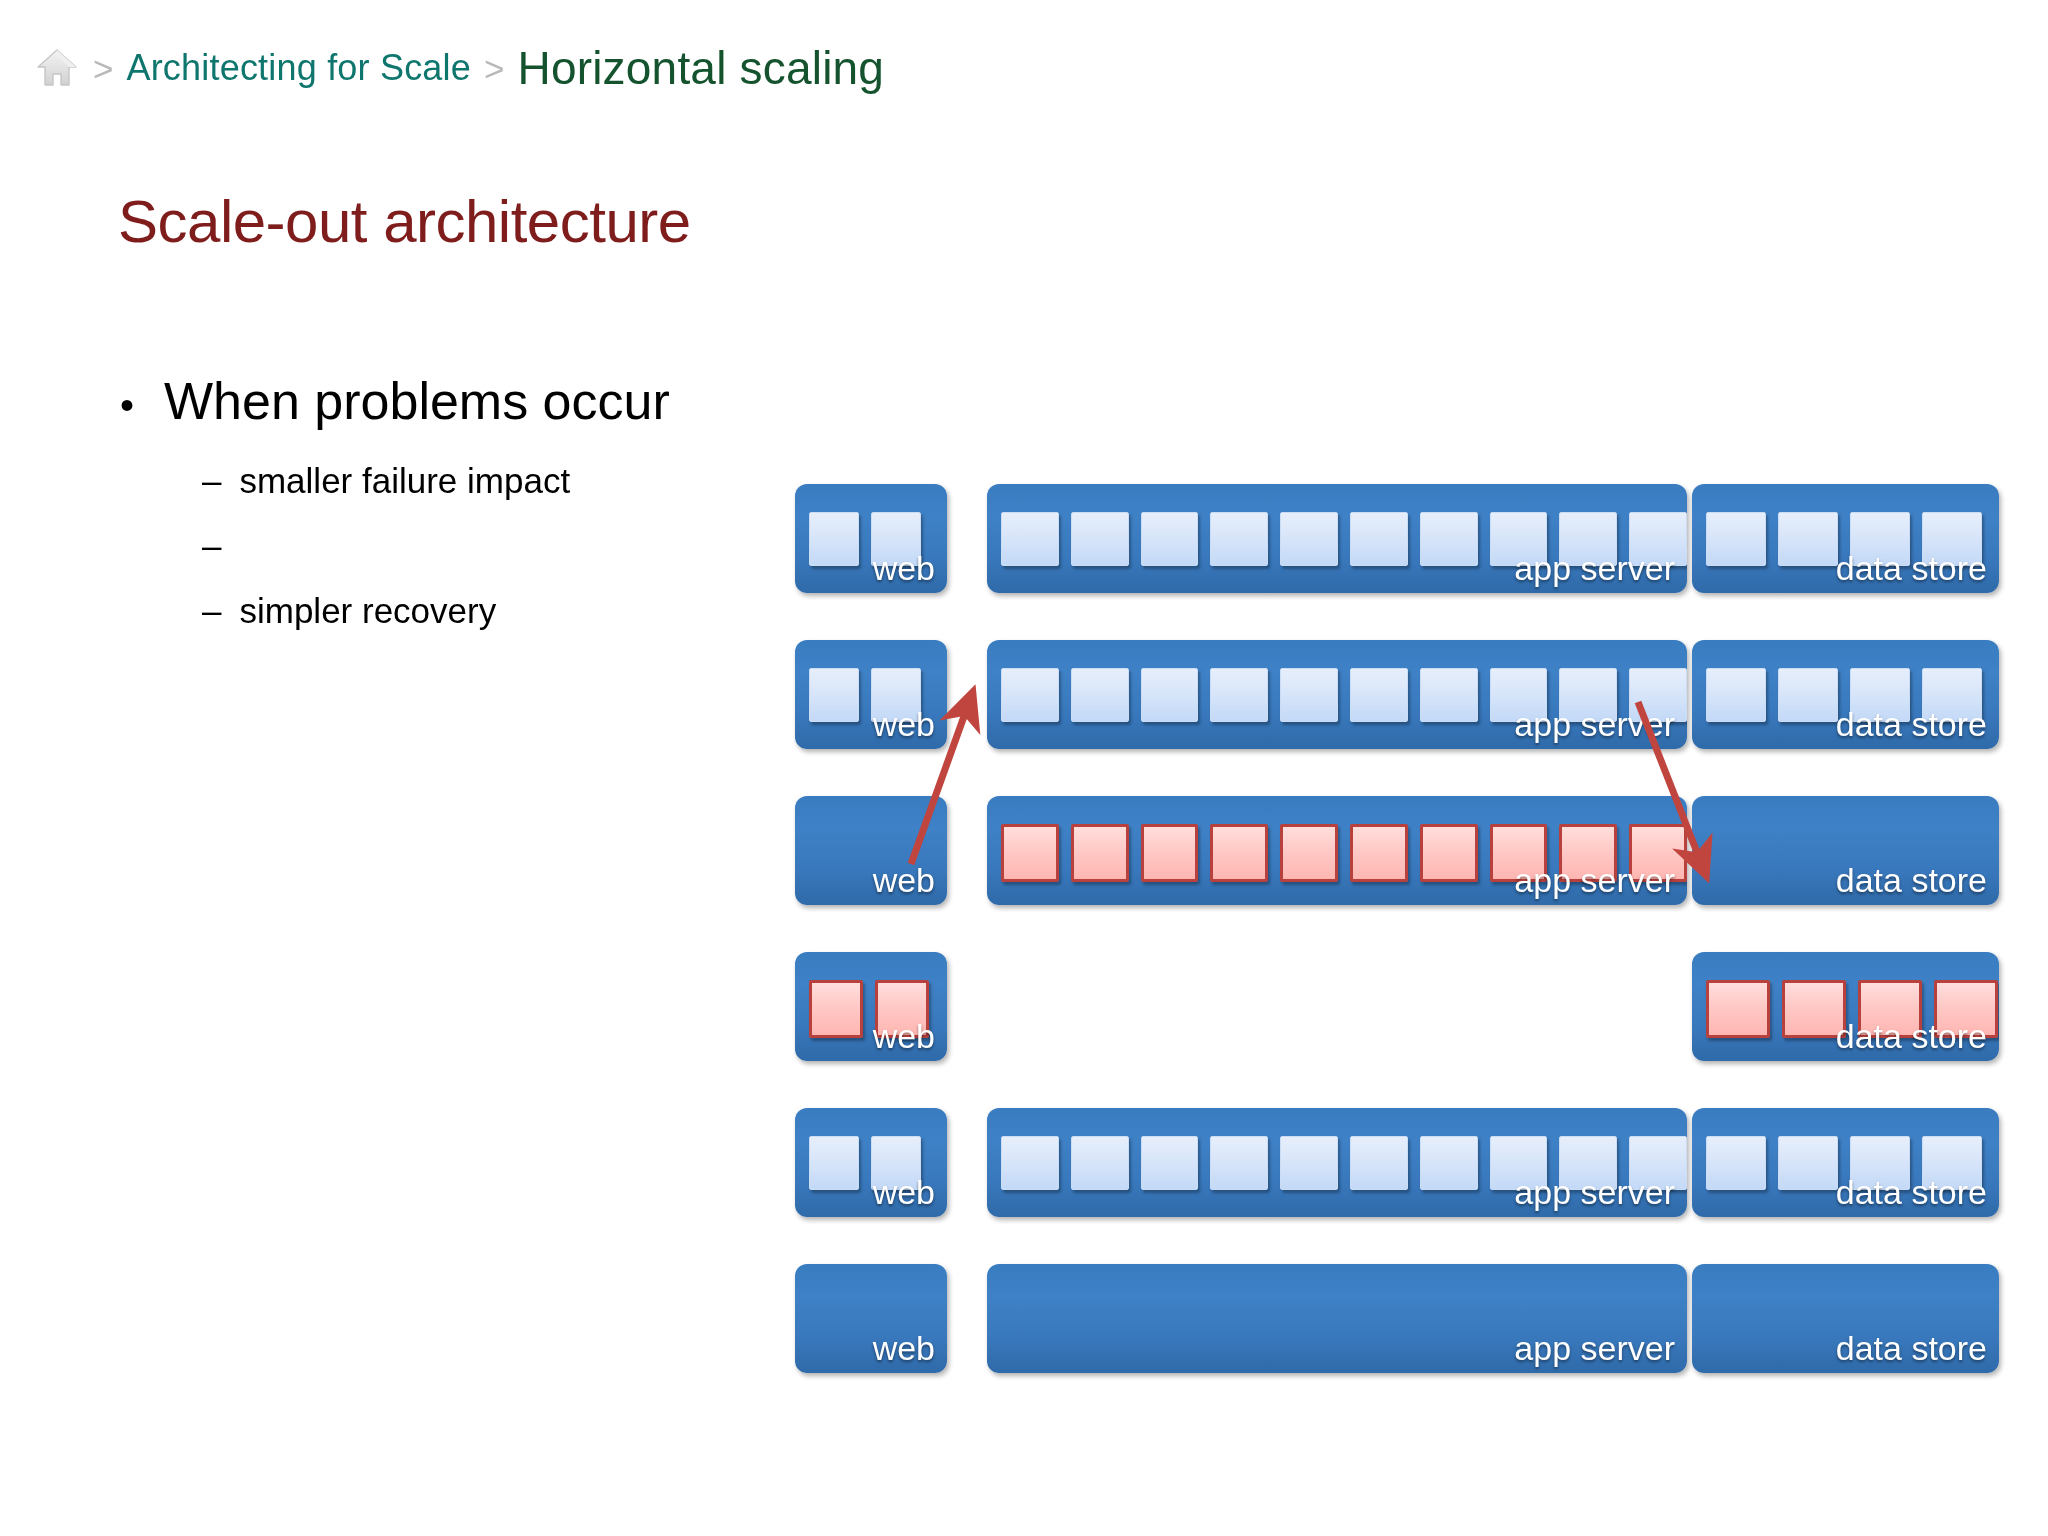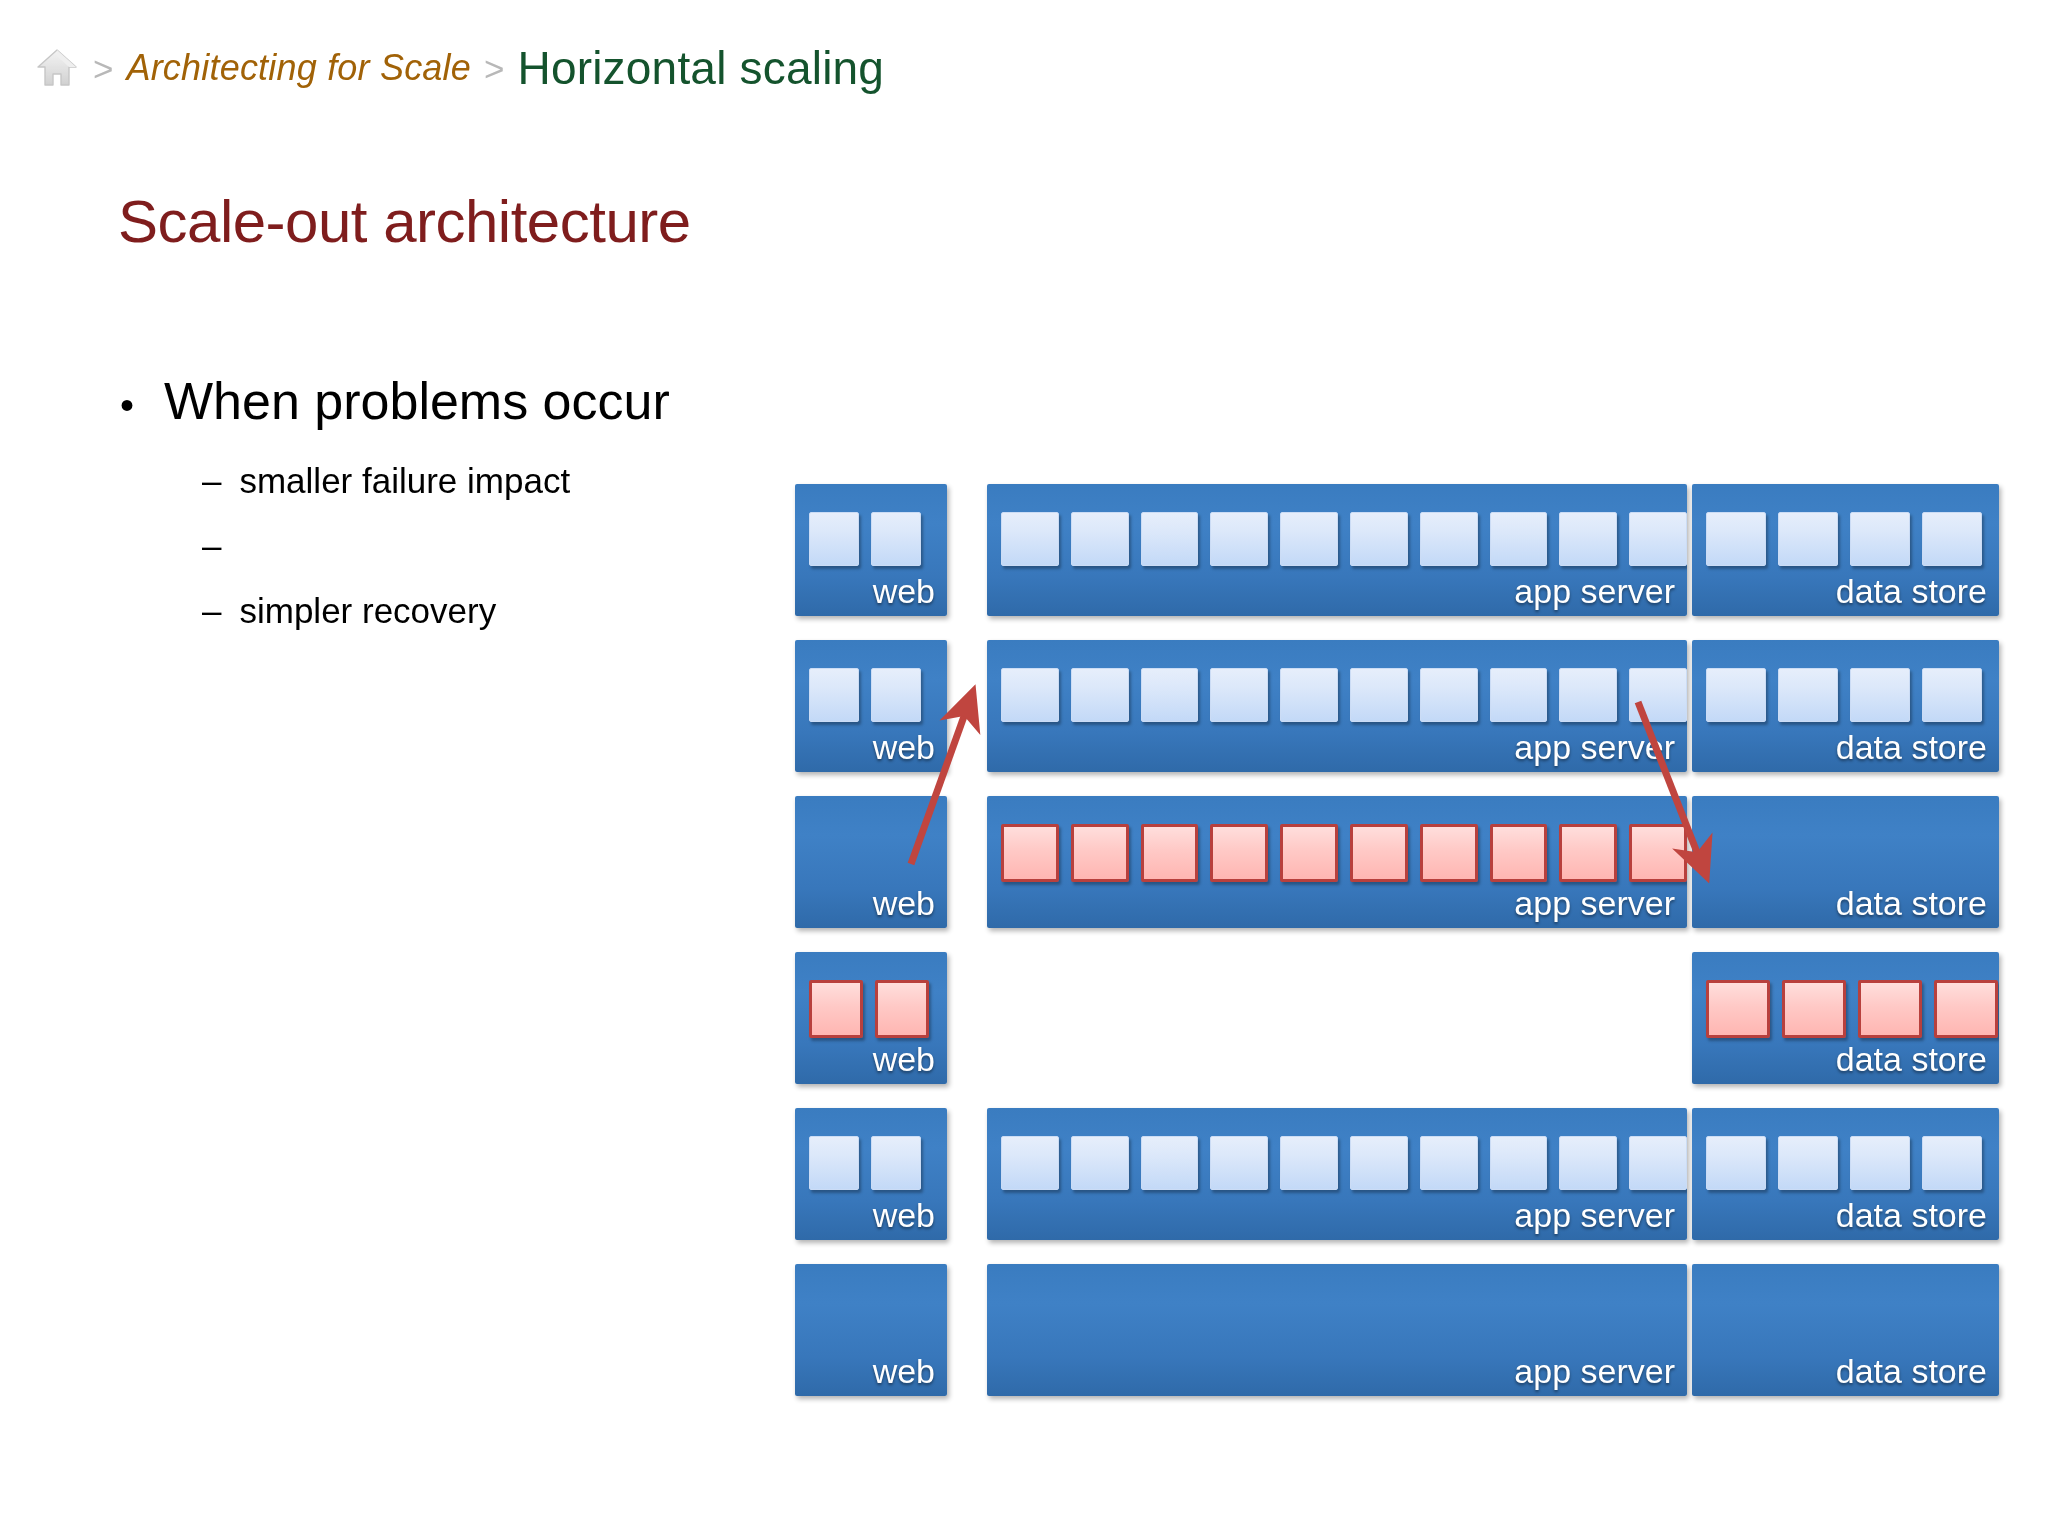--- a/index.html
+++ b/index.html
@@ -17,21 +17,21 @@
     display:flex;align-items:center;gap:13px;
     height:56px;
   }
   #home-icon{
     width:46px;height:46px;position:relative;display:block;opacity:.85;
   }
   .crumb-sep{
     font-size:35px;color:#b8b8b8;font-weight:400;line-height:1;
   }
   .crumb-muted{
-    font-size:36px;color:#a16207;letter-spacing:.2px;line-height:1;font-style:italic;
+    font-size:36px;color:#0f766e;letter-spacing:.2px;line-height:1;
   }
   .crumb-active{
     font-size:46px;color:#14532d;letter-spacing:.2px;line-height:1;
   }
 
   
   #page-title{
     position:absolute;left:118px;top:192px;
     font-size:60px;color:#7f1d1d;letter-spacing:-0.5px;line-height:1;
     white-space:nowrap;
@@ -52,24 +52,24 @@
   .bullet-l2 .dash{font-size:35px;}
 
   
   #diagram{
     position:absolute;left:795px;top:484px;width:1175px;height:934px;
   }
   .rack-row{
     position:absolute;left:0;width:1175px;height:132px;
   }
   .panel{
-    position:absolute;top:0;height:132px;
+    position:absolute;top:0;height:109px;
     background:linear-gradient(to bottom,#3a7cc0 0%,#3f81c6 30%,#3877bb 70%,#2f6aa9 100%);
     box-shadow:2px 3px 5px rgba(0,0,0,.30);
-    border-radius:2px;
+    border-radius:12px;
     overflow:hidden;
   }
   .panel.web{left:0px;width:152px;}
   .panel.app{left:160px;width:700px;margin-left:32px;}
   .panel.store{left:868px;width:307px;margin-left:29px;}
 
   .panel-label{
     position:absolute;right:12px;bottom:8px;
     color:#ffffff;font-size:34px;line-height:1;
     text-shadow:0 2px 3px rgba(0,0,0,.45);

